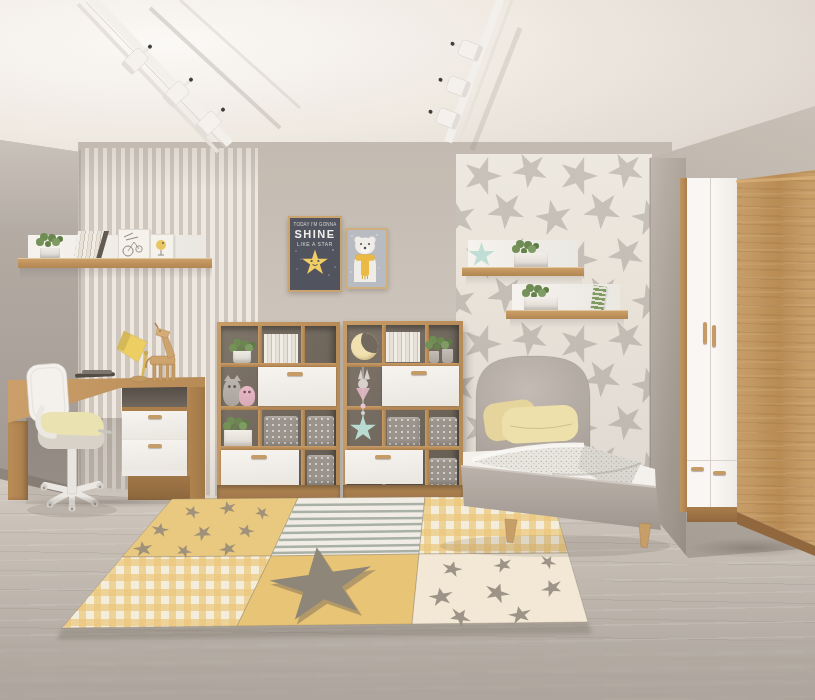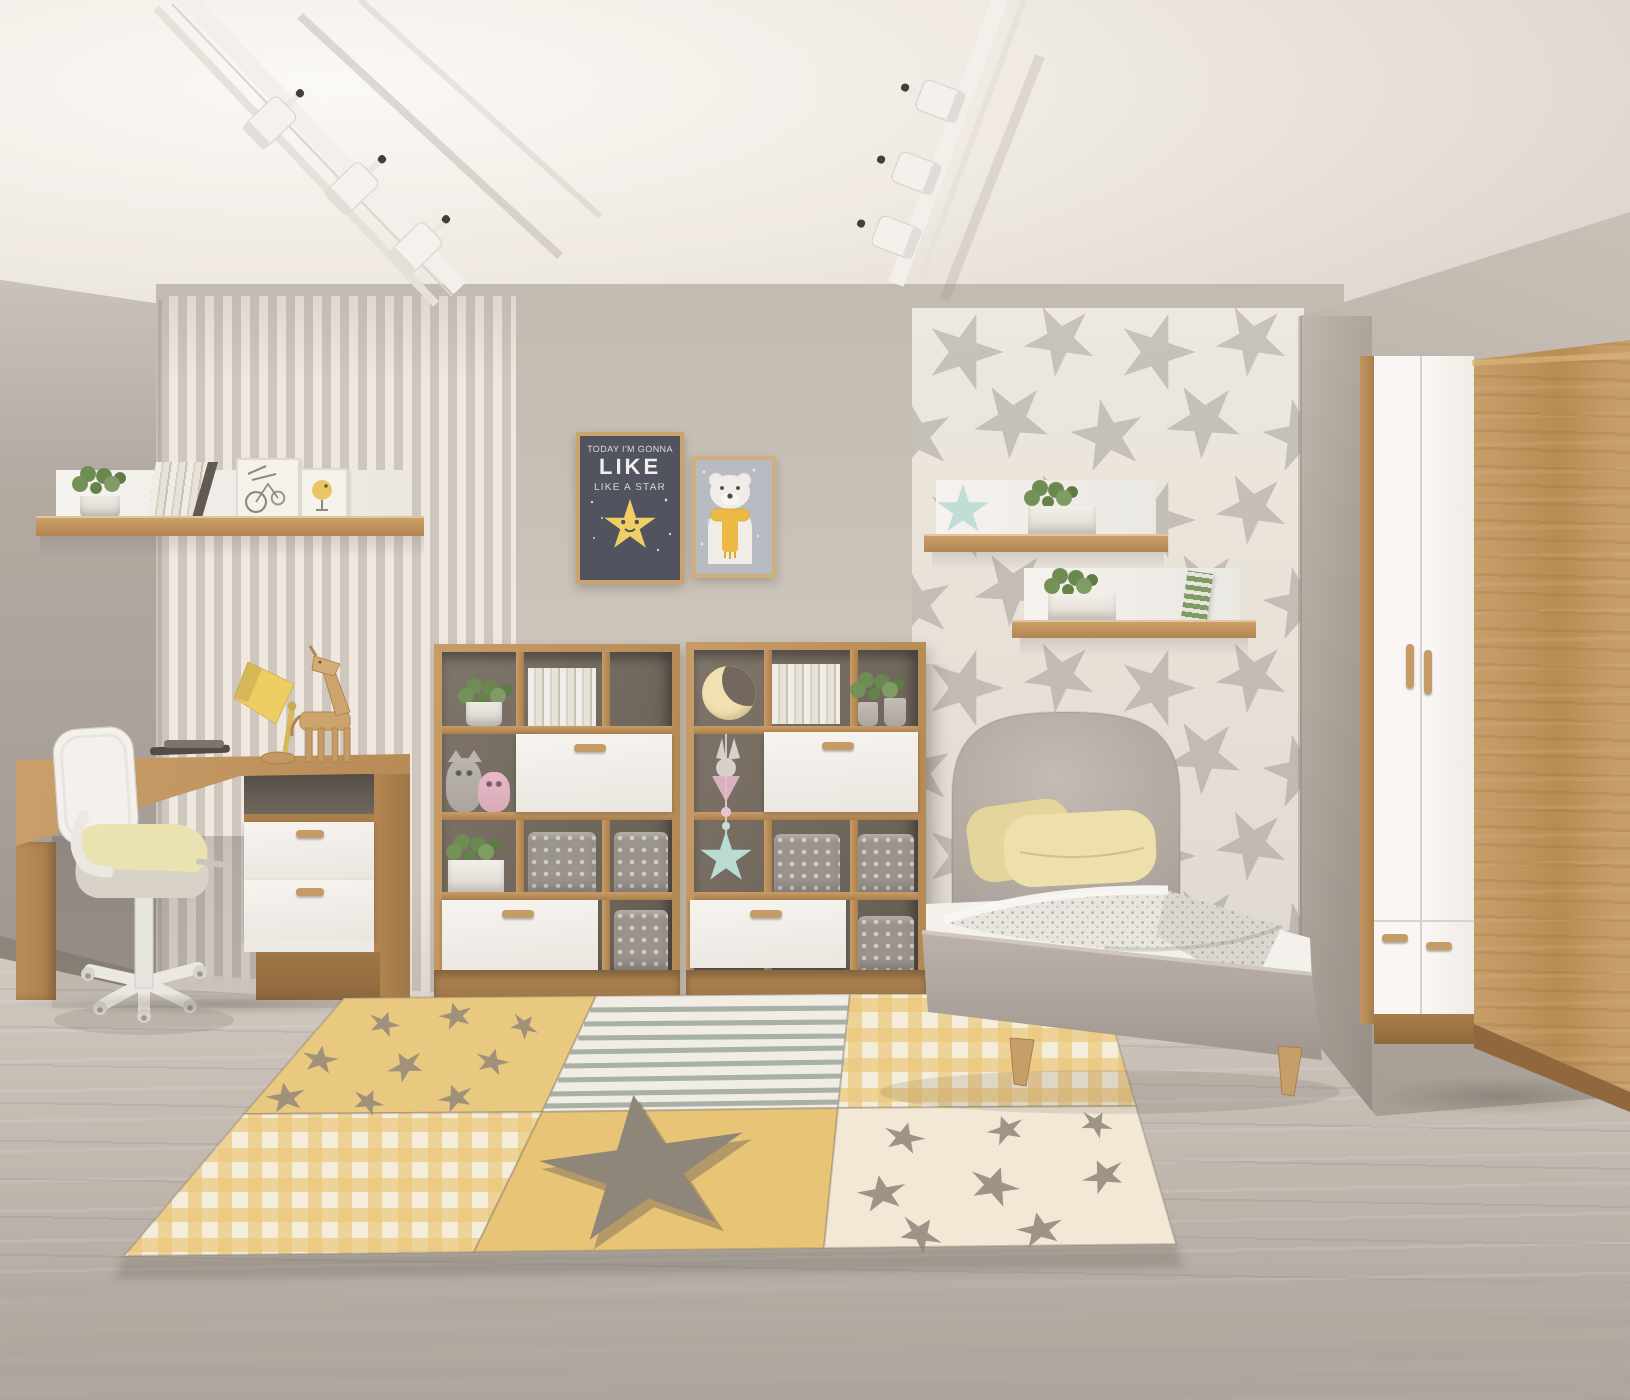--- a/index.html
+++ b/index.html
@@ -269,21 +269,21 @@
     <svg width="20" height="24" viewBox="0 0 20 24">
         <circle cx="10" cy="10" r="5" fill="#e9c85e"></circle>
         <path d="M10,15 v5 M7,20 h6" stroke="#8a857c" stroke-width="1" fill="none"></path>
         <circle cx="12" cy="8" r=".9" fill="#55504a"></circle>
       </svg>
   </div>
   <div class="abs" id="shelf1-board"></div>
 
   <div class="abs" id="poster1">
     <div class="p1l1">TODAY I'M GONNA</div>
-    <div class="p1l2">LIKE</div>
+    <div class="p1l2">SHINE</div>
     <div class="p1l3">LIKE A STAR</div>
     <svg width="46" height="32" viewBox="-23 -14 46 32">
       <circle cx="-19" cy="-10" r=".6" fill="#cfd2d8"></circle>
         <circle cx="18" cy="-11" r=".7" fill="#cfd2d8"></circle>
       <circle cx="20" cy="6" r=".6" fill="#cfd2d8"></circle>
         <circle cx="-18" cy="8" r=".5" fill="#cfd2d8"></circle>
       <circle cx="14" cy="14" r=".6" fill="#cfd2d8"></circle>
         <circle cx="-14" cy="-2" r=".5" fill="#cfd2d8"></circle>
       <use href="#st" transform="translate(0,2) scale(1.35)" fill="var(--c-poster_star,#f2cf5e)"></use>
       <circle cx="-3.4" cy="0" r="1.1" fill="#474c57"></circle>

